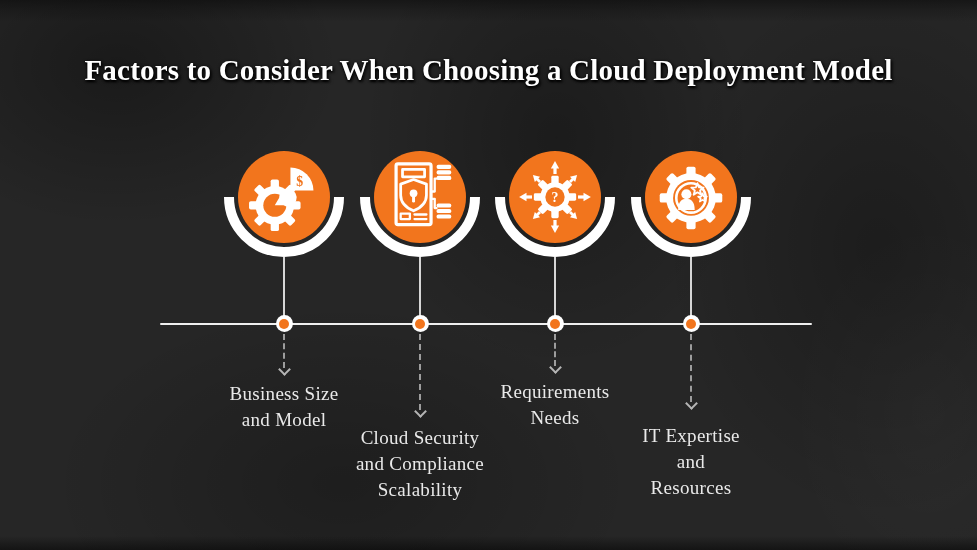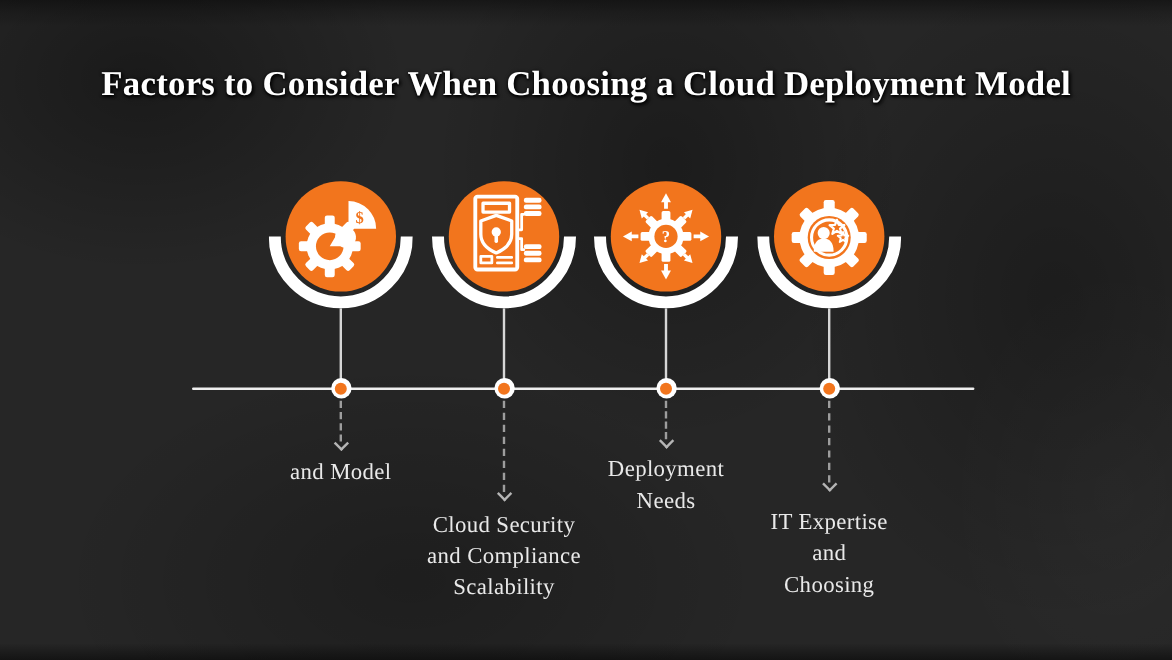--- a/index.html
+++ b/index.html
@@ -112,20 +112,21 @@
         <text x="67" y="38" font-size="15" font-weight="bold" fill="#f2751d" text-anchor="middle">$</text>
       </svg>
     </div>
     <div class="stem"></div>
     <div class="dot">
         <div class="inner"></div>
       </div>
     <div class="dash"></div>
     <div class="chev"></div>
     <div class="label">
+      <div>Business Size</div>
       <div>and Model</div>
     </div>
   </div>
 
   <div class="milestone m2">
     <div class="arc"></div>
     <div class="bubble">
       <svg viewBox="0 0 100 100">
         <g stroke="#ffffff" fill="none" stroke-width="3.5" stroke-linejoin="round" stroke-linecap="round">
           <rect x="24" y="14" width="38" height="66" rx="2"></rect>
@@ -199,21 +200,21 @@
         </g>
       </svg>
     </div>
     <div class="stem"></div>
     <div class="dot">
         <div class="inner"></div>
       </div>
     <div class="dash"></div>
     <div class="chev"></div>
     <div class="label">
-      <div>Deployment</div>
+      <div>Requirements</div>
       <div>Needs</div>
     </div>
   </div>
 
   <div class="milestone m4">
     <div class="arc"></div>
     <div class="bubble">
       <svg viewBox="0 0 100 100">
         <g transform="translate(50,51)">
           <g fill="#ffffff">
@@ -238,16 +239,16 @@
     </div>
     <div class="stem"></div>
     <div class="dot">
         <div class="inner"></div>
       </div>
     <div class="dash"></div>
     <div class="chev"></div>
     <div class="label">
       <div>IT Expertise</div>
       <div>and</div>
-      <div>Choosing</div>
+      <div>Resources</div>
     </div>
   </div>
 </div>
 
 </body></html>

